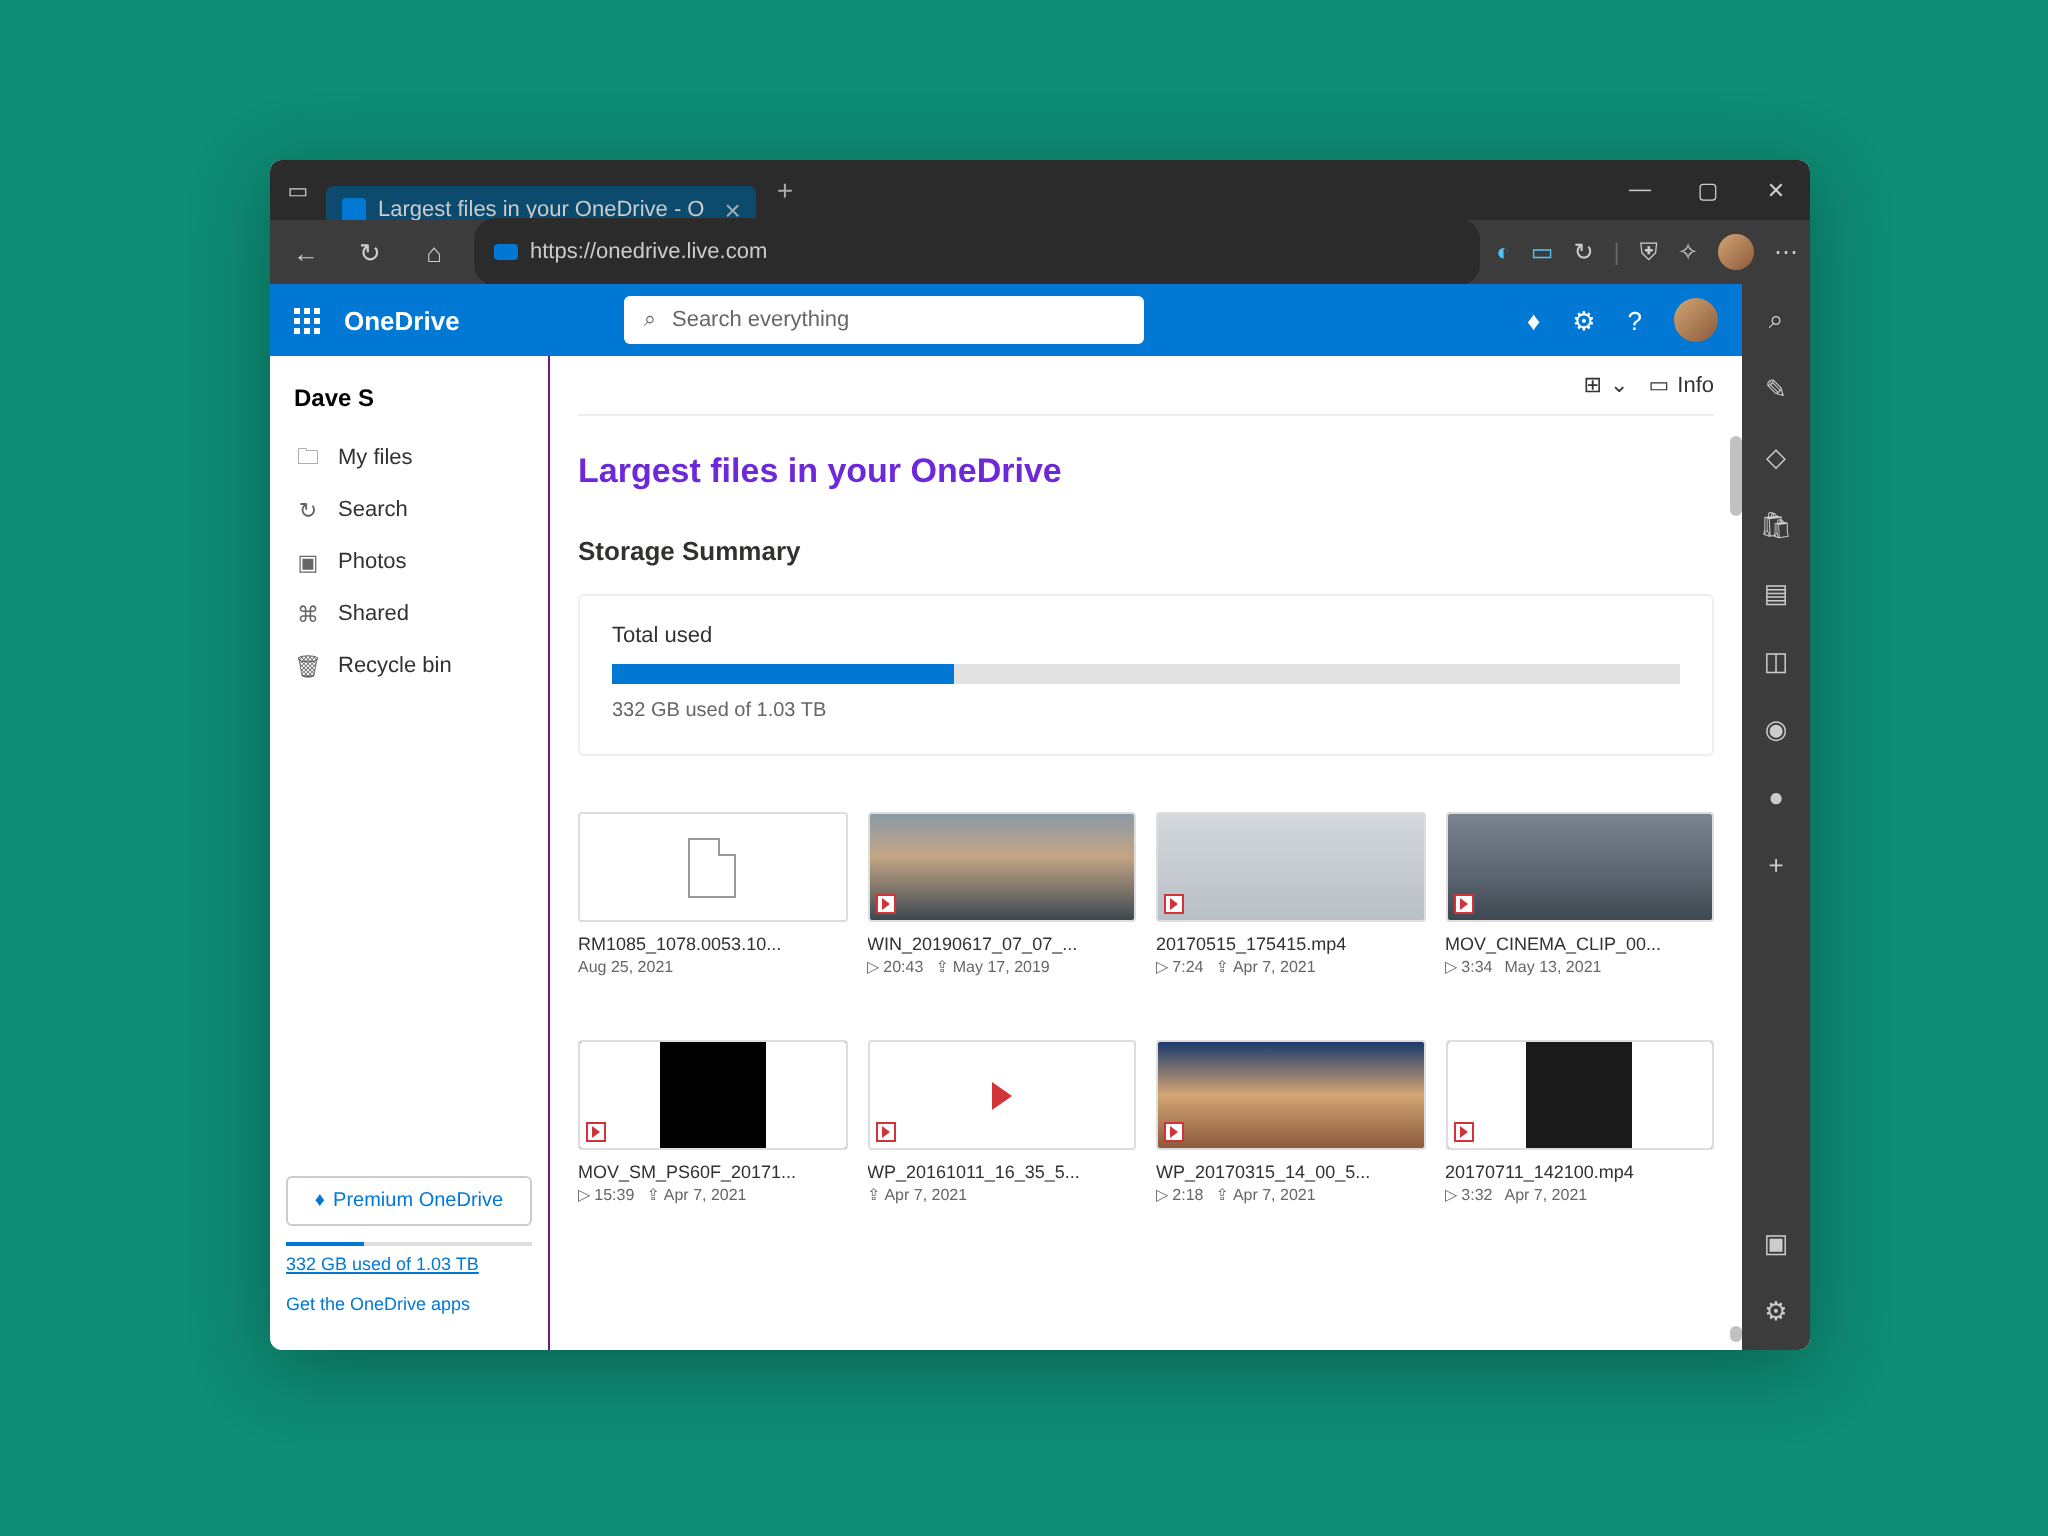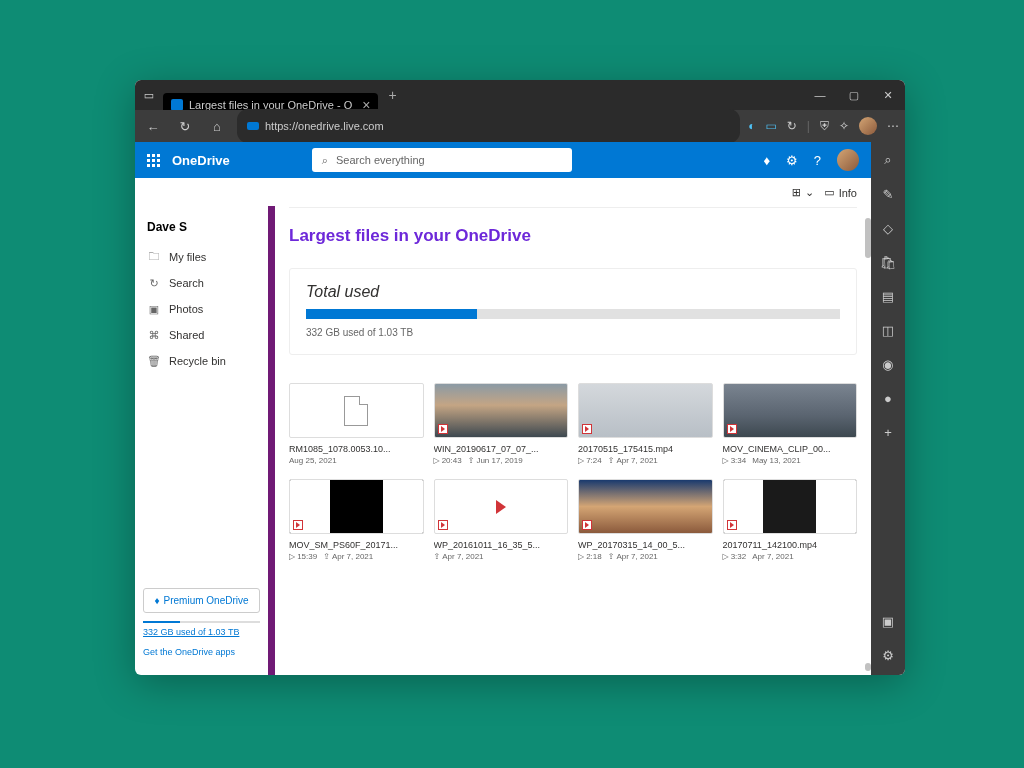--- a/index.html
+++ b/index.html
@@ -1,20 +1,20 @@
 <!DOCTYPE html>
 <html><head>
 <meta charset="utf-8">
 <style>
 * { margin: 0; padding: 0; box-sizing: border-box; font-family: 'Segoe UI', Arial, sans-serif; }
 body { background: #0e8c74; width: 1024px; height: 768px; overflow: hidden; position: relative; }
 .browser-window { position: absolute; left: 135px; top: 80px; width: 770px; height: 595px; background: #fff; border-radius: 6px; overflow: hidden; box-shadow: 0 8px 40px rgba(0,0,0,0.3); display: flex; flex-direction: column; }
 .titlebar { background: #2b2b2b; height: 30px; display: flex; align-items: center; color: #ccc; font-size: 11px; }
 .titlebar-icon { width: 28px; display: flex; justify-content: center; }
-.tab { background: #000000; height: 24px; display: flex; align-items: center; padding: 0 8px; border-radius: 4px 4px 0 0; margin-top: 20px; gap: 6px; }
+.tab { background: #0c4a6e; height: 24px; display: flex; align-items: center; padding: 0 8px; border-radius: 4px 4px 0 0; margin-top: 20px; gap: 6px; }
 .tab-favicon { width: 12px; height: 12px; background: #0078d4; border-radius: 2px; }
 .tab-close { color: #aaa; font-size: 14px; margin-left: 4px; cursor: pointer; }
 .new-tab { color: #aaa; margin-left: 10px; font-size: 14px; }
 .window-controls { margin-left: auto; display: flex; }
 .window-controls div { width: 34px; height: 30px; display: flex; align-items: center; justify-content: center; color: #ccc; font-size: 11px; }
 .addrbar { background: #3c3c3c; height: 32px; display: flex; align-items: center; padding: 0 6px; gap: 8px; }
 .addr-btn { color: #ccc; font-size: 13px; width: 24px; display: flex; justify-content: center; }
 .url-box { flex: 1; background: #2b2b2b; height: 34px; border-radius: 11px; display: flex; align-items: center; padding: 0 10px; color: #ccc; font-size: 11px; gap: 6px; }
 .url-icon { width: 12px; height: 8px; background: #0078d4; border-radius: 2px; }
 .addr-right { display: flex; gap: 10px; align-items: center; }
@@ -24,41 +24,41 @@
 .main-col { flex: 1; display: flex; flex-direction: column; overflow: hidden; }
 .blue-header { background: #0078d4; height: 36px; display: flex; align-items: center; padding: 0 12px; color: #fff; gap: 12px; }
 .waffle { display: grid; grid-template-columns: repeat(3,3px); grid-template-rows: repeat(3,3px); gap: 2px; }
 .waffle span { background: #fff; }
 .app-name { font-size: 13px; font-weight: 600; }
 .search-box { background: #fff; height: 24px; border-radius: 3px; display: flex; align-items: center; padding: 0 10px; gap: 8px; width: 260px; margin-left: 70px; color: #666; font-size: 11px; }
 .header-right { margin-left: auto; display: flex; align-items: center; gap: 16px; }
 .header-right div { font-size: 13px; }
 .avatar-hdr { width: 22px; height: 22px; border-radius: 50%; background: linear-gradient(135deg,#d4a574,#8b5a3c); }
 .body-area { flex: 1; display: flex; overflow: hidden; }
-.sidebar { width: 140px; border-right: 7px solid #701a75; padding: 10px 0; display: flex; flex-direction: column; font-size: 11px; margin-top: 28px; }
+.sidebar { width: 140px; border-right: 1px solid #701a75; padding: 10px 0; display: flex; flex-direction: column; font-size: 11px; }
 .user-name { padding: 4px 12px 10px; font-weight: 600; font-size: 12px; }
 .nav-item { padding: 6px 12px; display: flex; align-items: center; gap: 8px; color: #323130; cursor: pointer; }
 .nav-icon { width: 14px; height: 14px; display: flex; align-items: center; justify-content: center; color: #666; font-size: 11px; }
 .sidebar-bottom { margin-top: auto; padding: 0 8px 8px; }
 .premium-btn { border: 1px solid #ccc; border-radius: 3px; padding: 6px 8px; font-size: 10px; color: #0078d4; display: flex; align-items: center; gap: 4px; justify-content: center; }
 .storage-meter { margin-top: 8px; height: 2px; background: #ddd; }
 .storage-meter-fill { height: 100%; width: 32%; background: #0078d4; }
 .storage-text { font-size: 9px; color: #0078d4; text-decoration: underline; margin-top: 4px; display: block; }
 .get-apps { font-size: 9px; color: #0078d4; margin-top: 10px; display: block; }
 .main-content { flex: 1; overflow-y: auto; padding: 0 14px 14px; position: relative; }
 .toolbar { display: flex; justify-content: flex-end; align-items: center; gap: 10px; padding: 8px 0; font-size: 11px; color: #323130; border-bottom: 1px solid #eee; }
 .tool-item { display: flex; align-items: center; gap: 4px; }
 h1.page-title { font-size: 17px; font-weight: 600; margin: 18px 0 22px; color: #6d28d9; }
 h2.section-title { font-size: 13px; font-weight: 600; margin-bottom: 14px; color: #323130; }
 .storage-card { border: 1px solid #eee; border-radius: 3px; padding: 14px 16px 16px; margin-bottom: 28px; }
-.storage-label { font-size: 16px; color: #323130; margin-bottom: 8px; font-style: italic; }
+.storage-label { font-size: 11px; color: #323130; margin-bottom: 8px; }
 .progress-bar { height: 10px; background: #e1e1e1; margin-bottom: 8px; }
 .progress-fill { height: 100%; width: 32%; background: #0078d4; }
 .storage-used { font-size: 10px; color: #666; }
-.file-grid { display: grid; grid-template-columns: repeat(4,1fr); gap: 14px 10px; }
+.file-grid { display: grid; grid-template-columns: repeat(4,1fr); gap: 32px 10px; }
 .file-item { font-size: 9px; color: #323130; }
 .thumb { width: 100%; height: 55px; background: #f3f3f3; border: 1px solid #ddd; border-radius: 2px; margin-bottom: 6px; position: relative; display: flex; align-items: center; justify-content: center; overflow: hidden; }
 .thumb.doc { background: #fff; }
 .doc-icon { width: 24px; height: 30px; border: 1px solid #999; position: relative; }
 .doc-icon::before { content: ''; position: absolute; top: -1px; right: -1px; width: 8px; height: 8px; background: #fff; border-left: 1px solid #999; border-bottom: 1px solid #999; }
 .play-icon { width:0;height:0;border-left:10px solid #d13438;border-top:7px solid transparent;border-bottom:7px solid transparent; }
 .video-badge { position: absolute; bottom: 3px; left: 3px; width: 10px; height: 10px; background: #fff; border: 1px solid #d13438; display: flex; align-items: center; justify-content: center; }
 .video-badge::after { content:'';width:0;height:0;border-left:4px solid #d13438;border-top:3px solid transparent;border-bottom:3px solid transparent; }
 .file-name { white-space: nowrap; overflow: hidden; text-overflow: ellipsis; margin-bottom: 2px; }
 .file-meta { display: flex; gap: 6px; color: #666; font-size: 8px; }
@@ -183,20 +183,21 @@
             <div class="tool-item">
                 <span>⊞</span>
                 <span>⌄</span>
               </div>
             <div class="tool-item">
                 <span>▭</span>
                 <span>Info</span>
               </div>
           </div>
           <h1 class="page-title">Largest files in your OneDrive</h1>
+          <h2 class="section-title">Storage Summary</h2>
           <div class="storage-card">
             <div class="storage-label">Total used</div>
             <div class="progress-bar">
                 <div class="progress-fill"></div>
               </div>
             <div class="storage-used">332 GB used of 1.03 TB</div>
           </div>
           <div class="file-grid">
             <div class="file-item">
               <div class="thumb doc">
@@ -207,21 +208,21 @@
                   <span>Aug 25, 2021</span>
                 </div>
             </div>
             <div class="file-item">
               <div class="thumb photo1">
                   <div class="video-badge"></div>
                 </div>
               <div class="file-name">WIN_20190617_07_07_...</div>
               <div class="file-meta">
                   <span>▷ <span>20:43</span></span>
-                  <span>⇪ <span>Jun 17, 2019</span></span>
+                  <span>⇪ <span>May 17, 2019</span></span>
                 </div>
             </div>
             <div class="file-item">
               <div class="thumb photo2">
                   <div class="video-badge"></div>
                 </div>
               <div class="file-name">20170515_175415.mp4</div>
               <div class="file-meta">
                   <span>▷ <span>7:24</span></span>
                   <span>⇪ <span>Apr 7, 2021</span></span>

